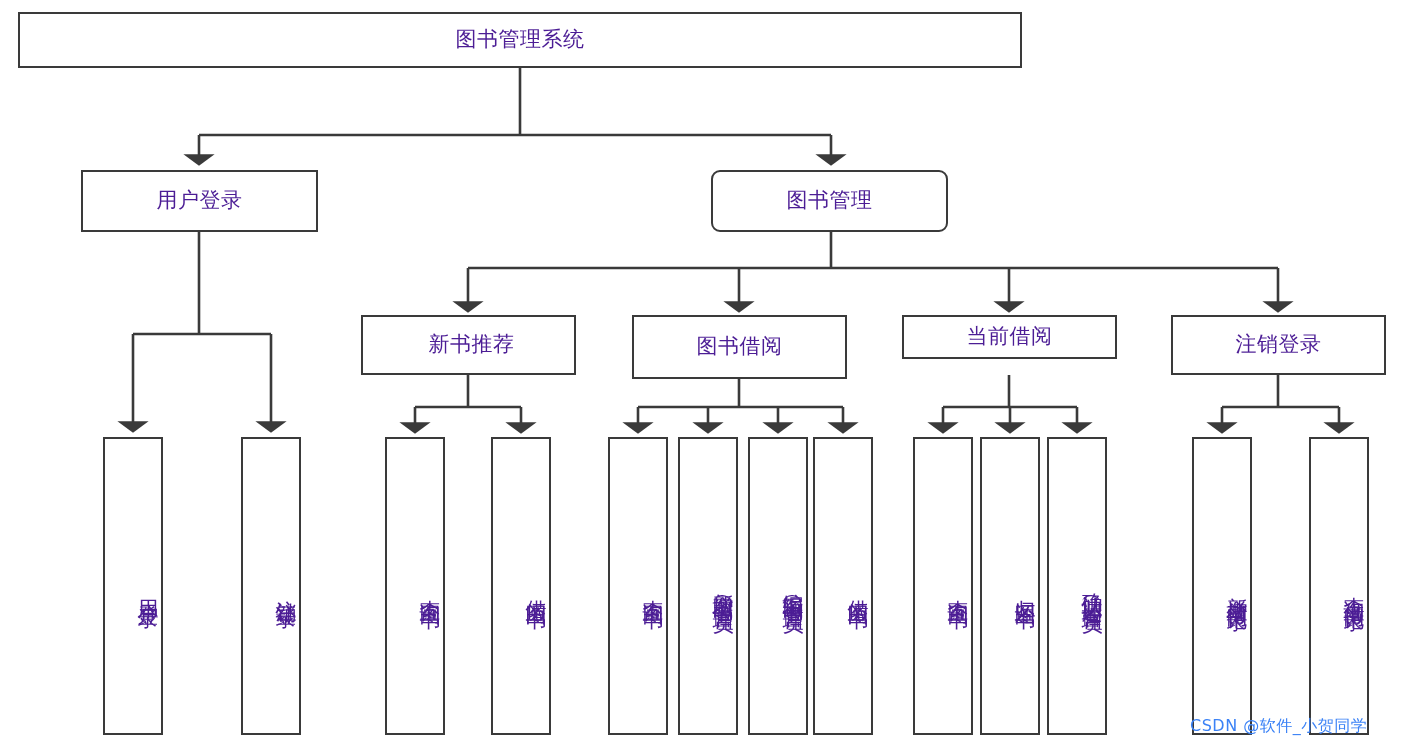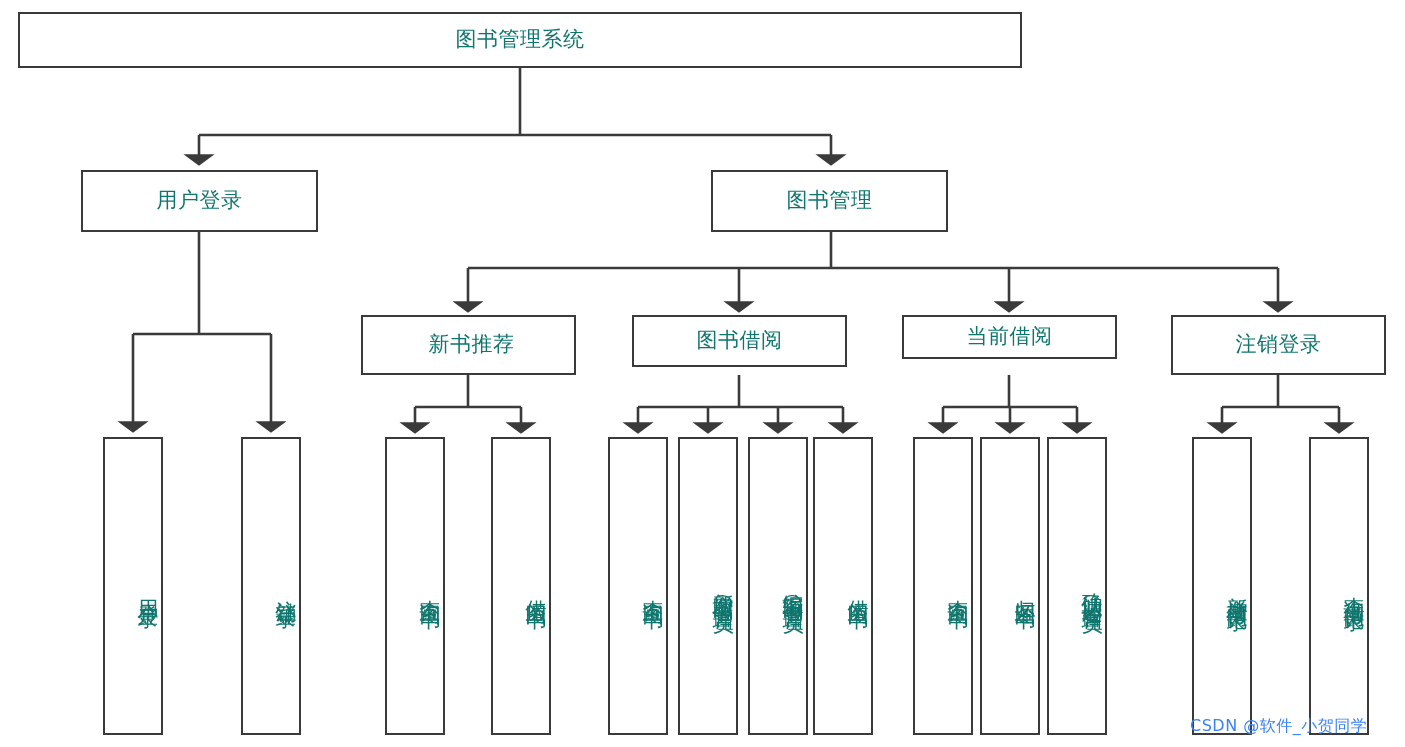--- a/index.html
+++ b/index.html
@@ -25,21 +25,21 @@
     height: 747px;
   }
   .node {
     position: absolute;
     box-sizing: border-box;
     border: 2.5px solid #3a3a3a;
     background: #ffffff;
     display: flex;
     align-items: center;
     justify-content: center;
-    color: #0f766e;
+    color: #4c1d95;
   }
   .node.horiz {
     font-size: 21px;
     letter-spacing: 0.5px;
     line-height: 1.2;
   }
   .node.vert {
     writing-mode: vertical-rl;
     text-orientation: upright;
     font-size: 21px;
@@ -122,28 +122,28 @@
     </g>
   </svg>
 
   <div class="node horiz" style="left:18px; top:12px; width:1004px; height:56px;">
     <span>图书管理系统</span>
   </div>
 
   <div class="node horiz" style="left:81px; top:170px; width:237px; height:62px;">
     <span>用户登录</span>
   </div>
-  <div class="node horiz" style="left:711px; top:170px; width:237px; height:62px;">
+  <div class="node horiz" style="left:711px; top:170px; width:237px; height:62px;border-radius:9px;">
     <span>图书管理</span>
   </div>
 
   <div class="node horiz" style="left:361px; top:315px; width:215px; height:60px;padding-left:6px;">
     <span>新书推荐</span>
   </div>
-  <div class="node horiz" style="left:632px; top:315px; width:215px; height:52px;">
+  <div class="node horiz" style="left:632px; top:315px; width:215px; height:64px;">
     <span>图书借阅</span>
   </div>
   <div class="node horiz" style="left:902px; top:315px; width:215px; height:44px;">
     <span>当前借阅</span>
   </div>
   <div class="node horiz" style="left:1171px; top:315px; width:215px; height:60px;">
     <span>注销登录</span>
   </div>
 
   <div class="node vert" style="left:103px; top:437px; width:60px; height:298px;">

